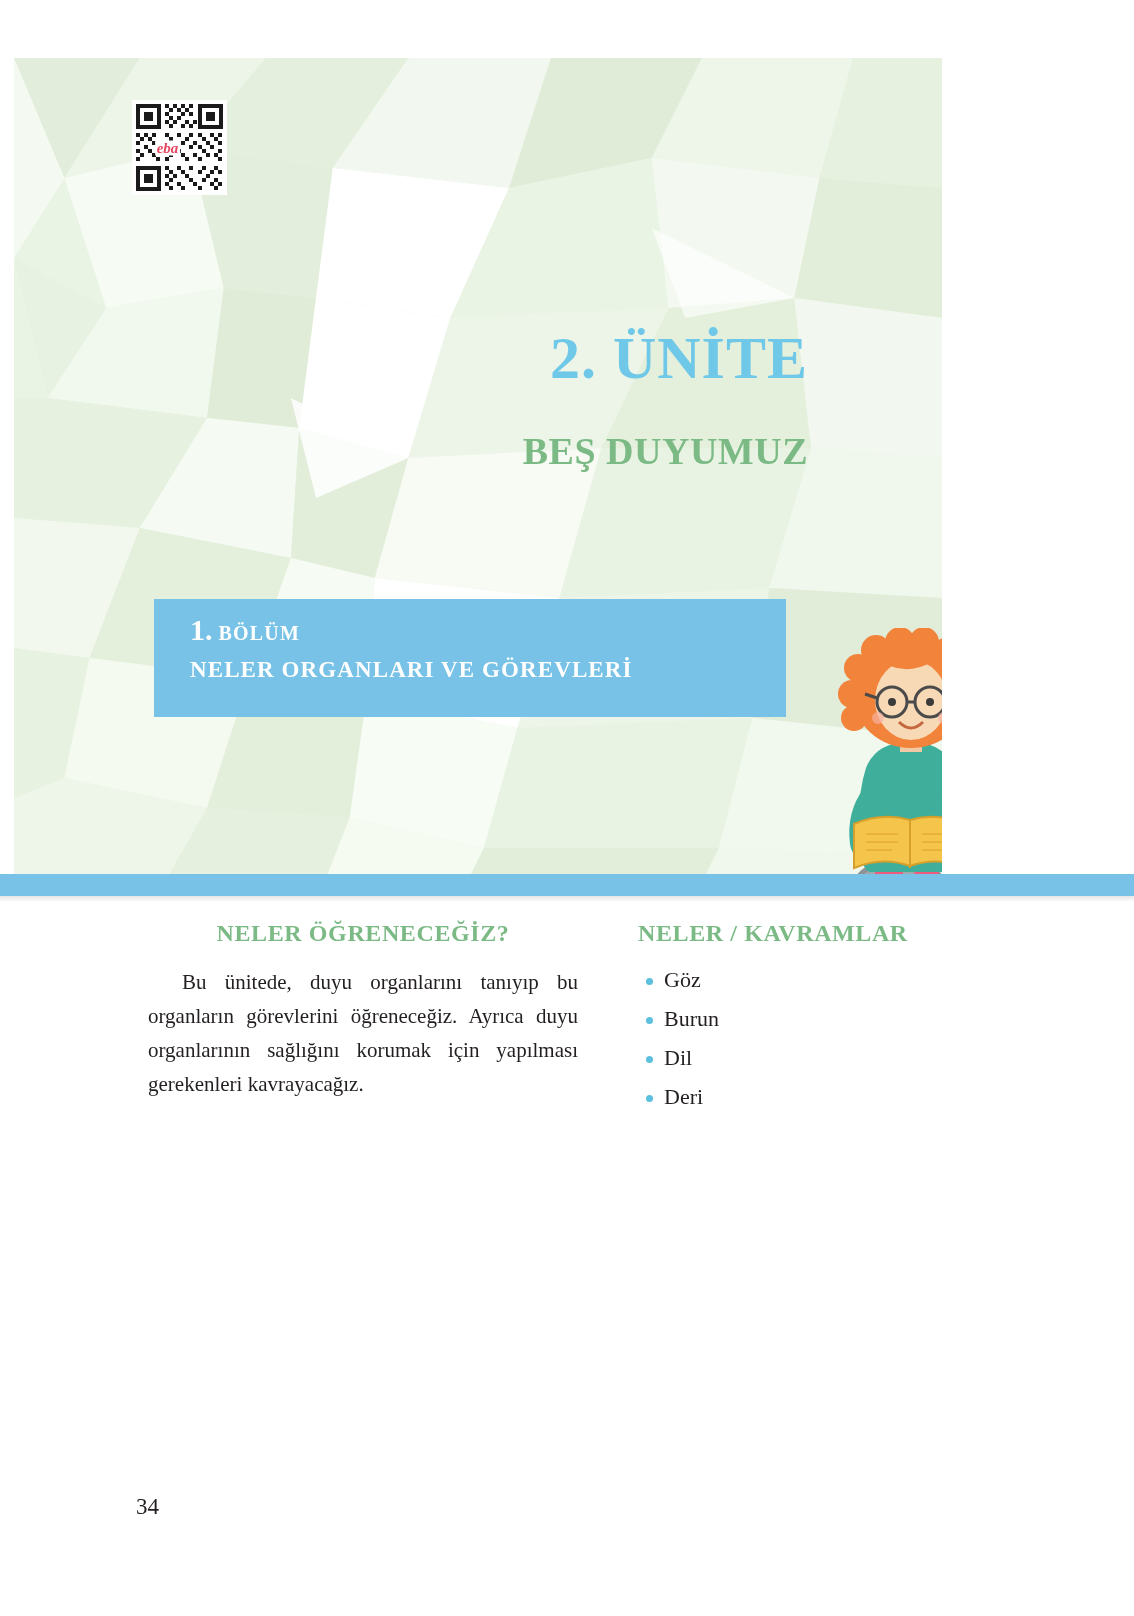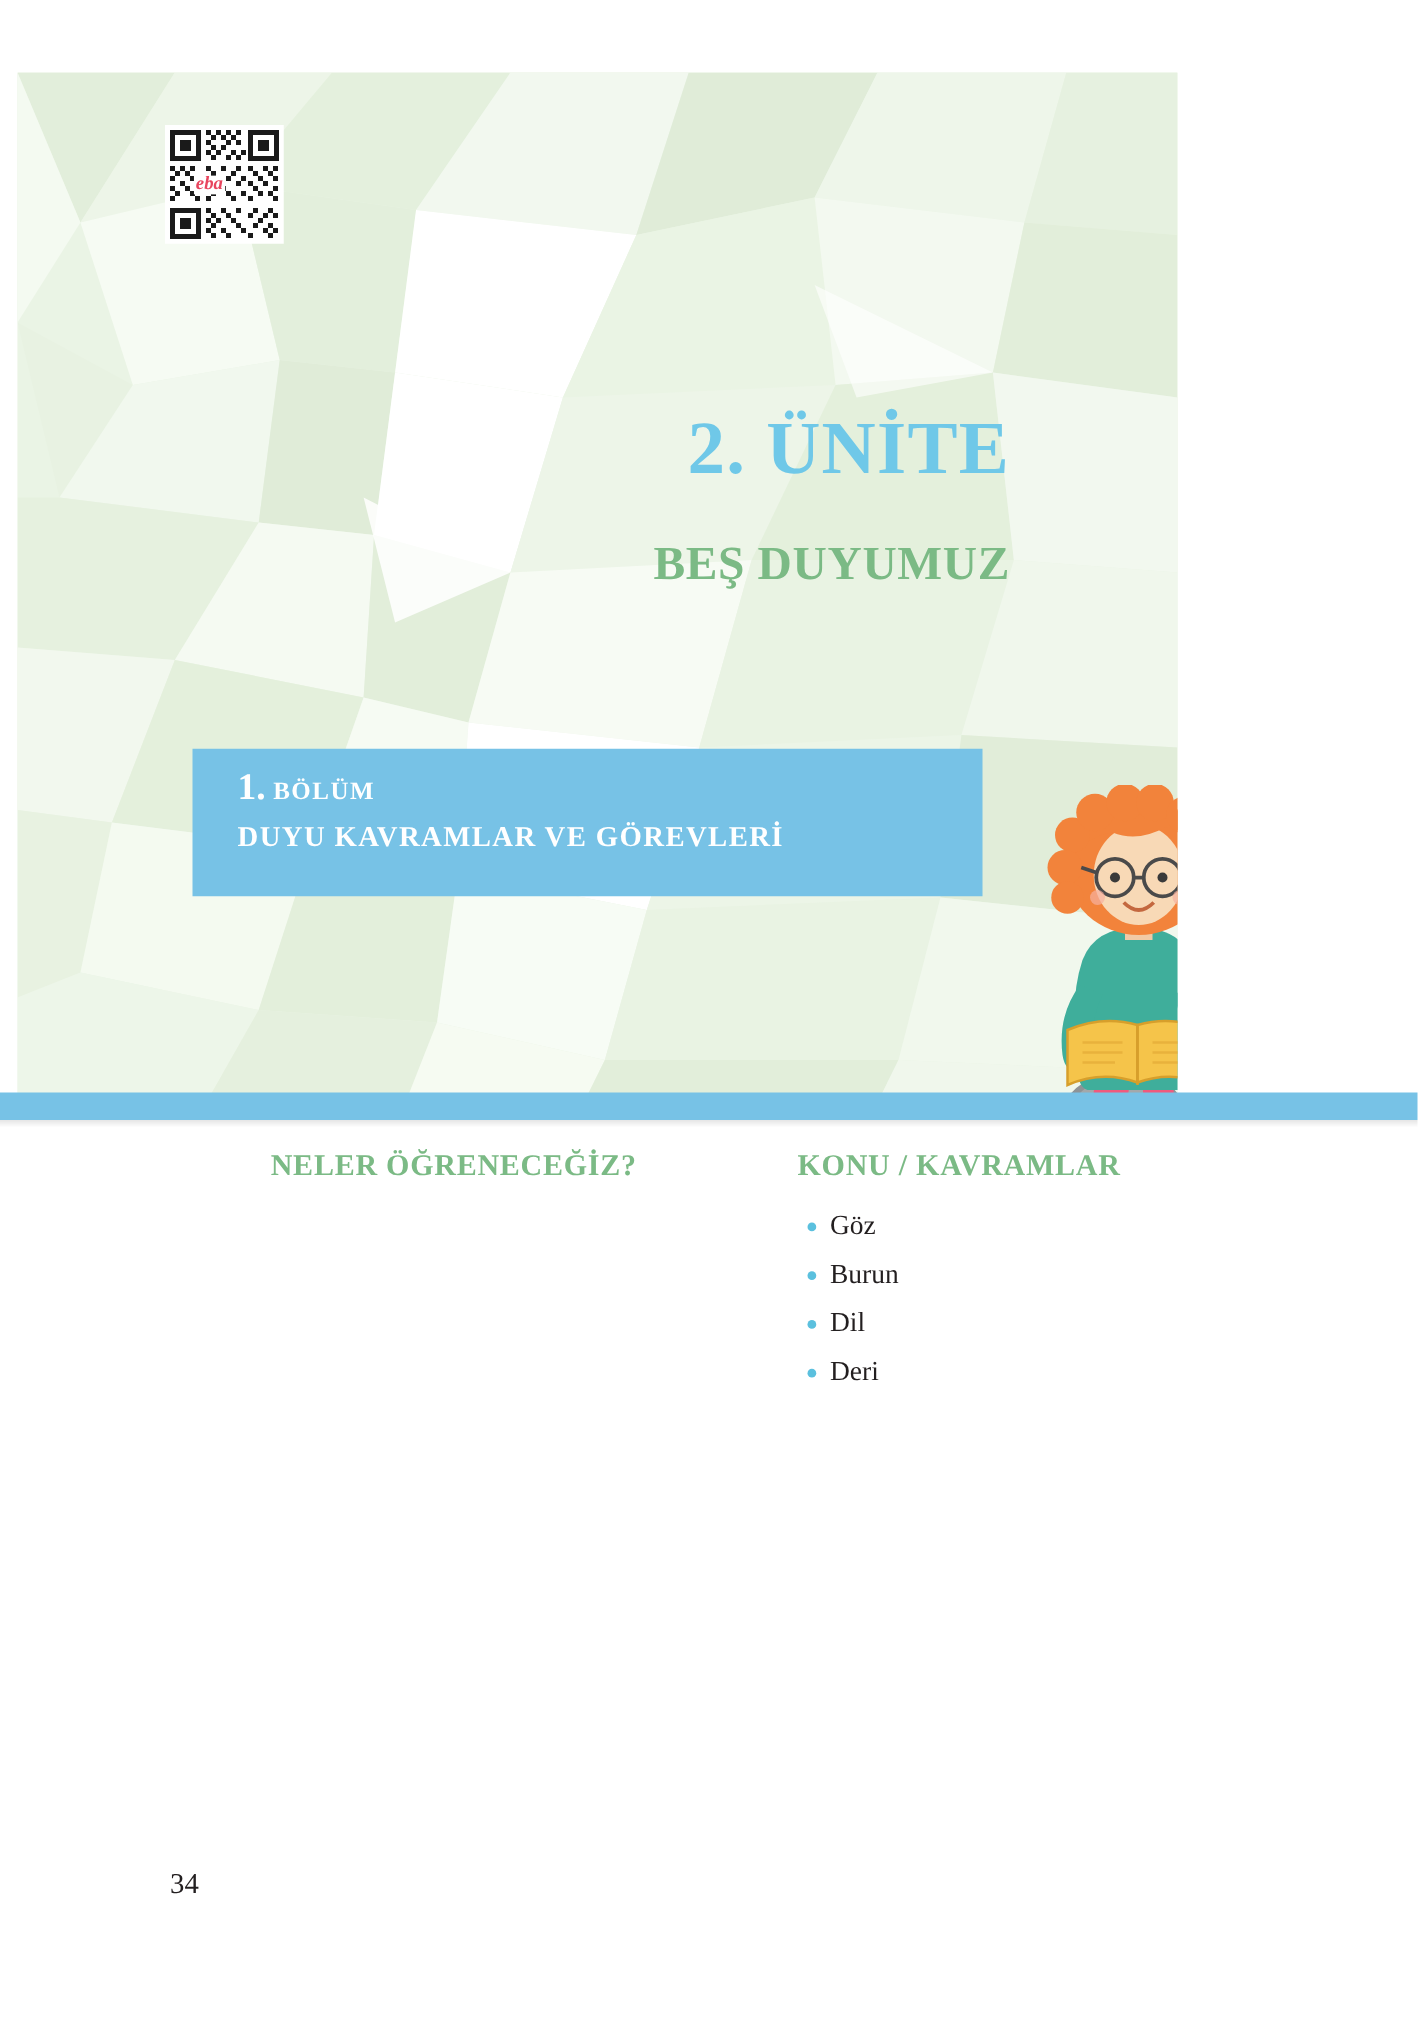--- a/index.html
+++ b/index.html
@@ -280,21 +280,21 @@
   </svg>
 
   <div class="unit-number">2. ÜNİTE</div>
   <div class="unit-name">BEŞ DUYUMUZ</div>
 
   <div class="chapter-banner">
     <div class="line1">
       <span class="num">1.</span>
       <span>BÖLÜM</span>
     </div>
-    <div class="line2">DUYU KAVRAMLAR VE GÖREVLERİ</div>
+    <div class="line2">NELER ORGANLARI VE GÖREVLERİ</div>
   </div>
 
   <div class="illustration">
     <svg viewBox="0 0 220 330" width="220" height="330">
 
       <g stroke="#8cc63f" stroke-width="3" fill="none">
         <path d="M8 312 q6 -16 14 -22"></path>
         <path d="M18 312 q2 -18 10 -26"></path>
         <path d="M196 314 q-5 -20 -12 -28"></path>
         <path d="M205 314 q-2 -16 4 -24"></path>
@@ -499,24 +499,25 @@
   <span class="qr-label">eba</span>
 </div>
 
 <div class="divider-shadow"></div>
 <div class="divider"></div>
 
 <div class="content">
 
   <div class="col-left">
     <div class="section-heading">NELER ÖĞRENECEĞİZ?</div>
+    <p class="body-text">Bu ünitede, duyu organlarını tanıyıp bu organların görevlerini öğreneceğiz. Ayrıca duyu organlarının sağlığını korumak için yapılması gerekenleri kavrayacağız.</p>
   </div>
 
   <div class="col-right">
-    <div class="section-heading">KONU / KAVRAMLAR</div>
+    <div class="section-heading">NELER / KAVRAMLAR</div>
     <ul class="concept-list">
       <li>Göz</li>
       <li>Burun</li>
       <li>Dil</li>
       <li>Deri</li>
     </ul>
   </div>
 
 </div>
 

